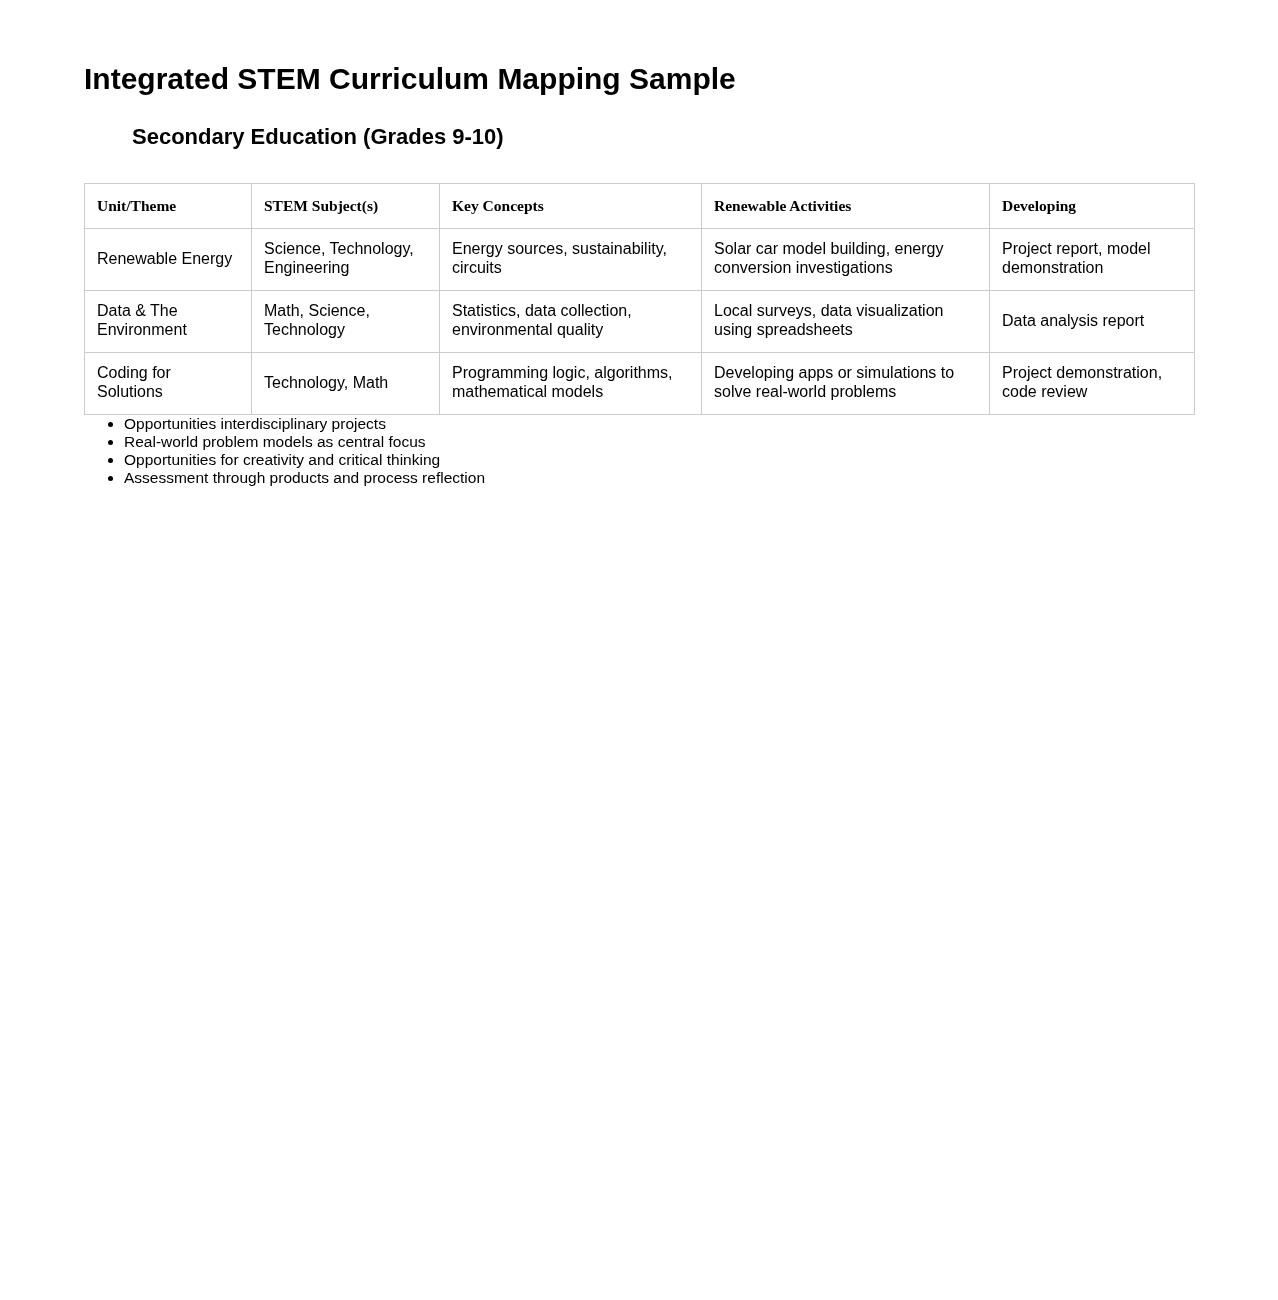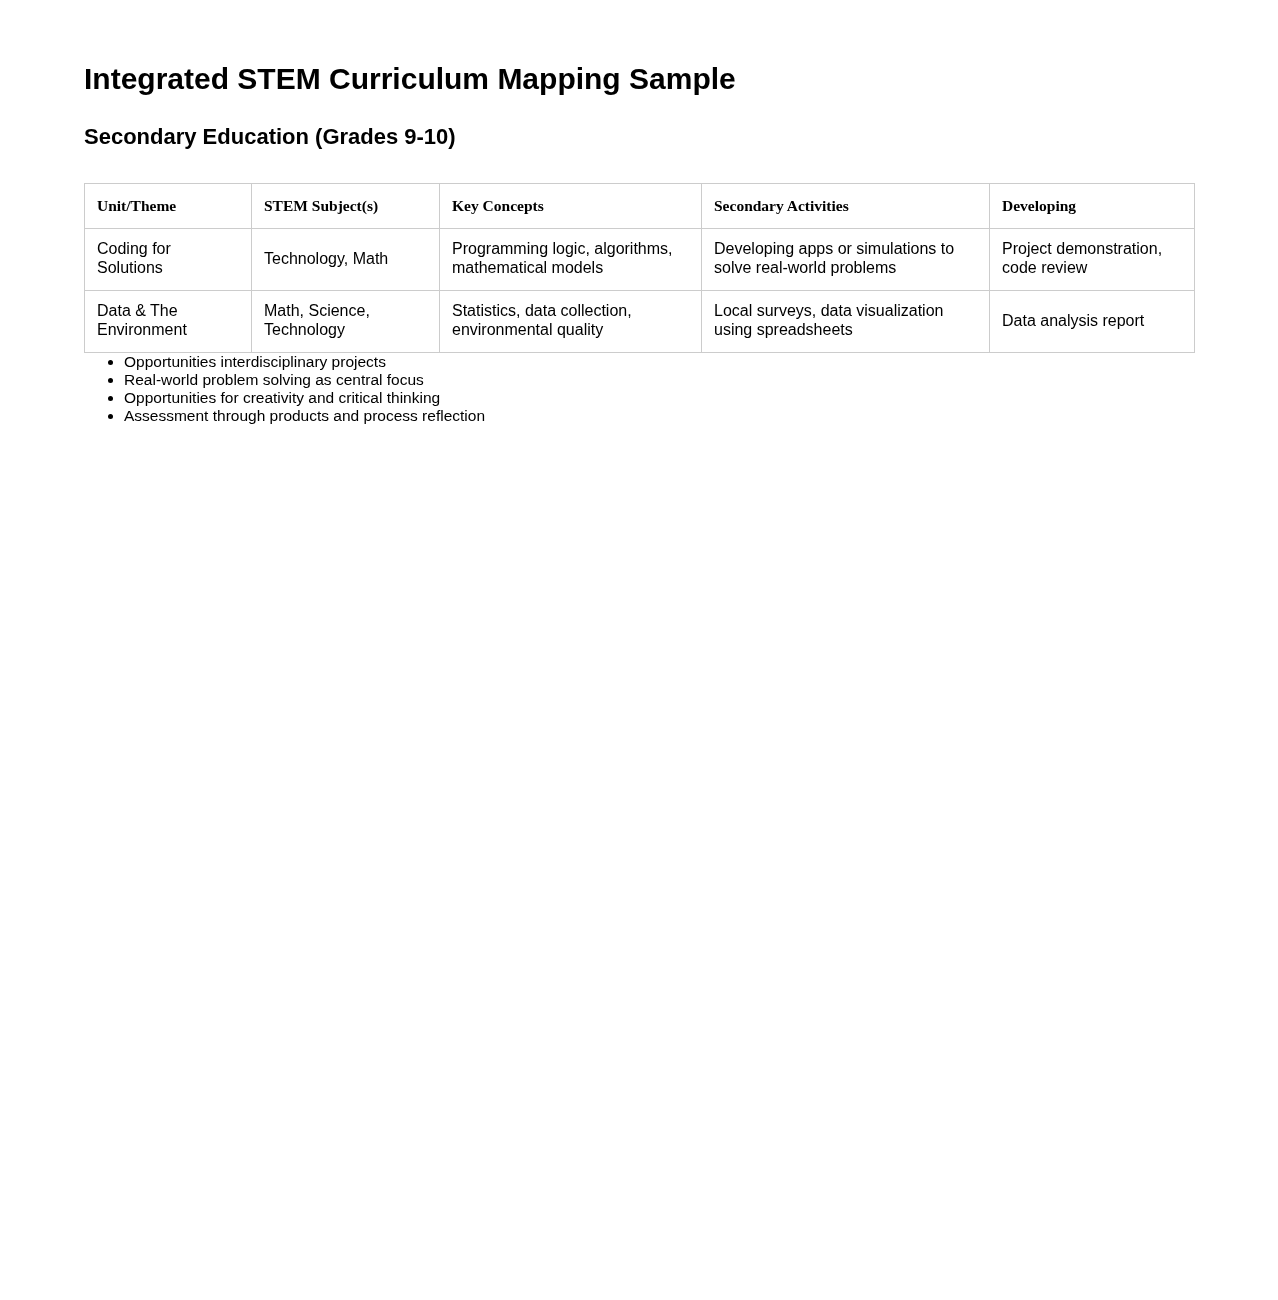--- a/index.html
+++ b/index.html
@@ -20,20 +20,21 @@
     line-height: 1.15;
     margin-bottom: 27px;
   }
   h2.section-heading {
     font-size: 22px;
     font-weight: bold;
     line-height: 1.15;
   }
   h2.page-subtitle {
     margin-bottom: 34px;
+    margin-left: 48px;
   }
   table.curriculum-table {
     border-collapse: collapse;
     table-layout: fixed;
     width: 1110px;
     font-size: 16px;
     line-height: 1.18;
   }
   table.curriculum-table th,
   table.curriculum-table td {
@@ -85,43 +86,50 @@
         <col class="c1">
         <col class="c2">
         <col class="c3">
         <col class="c4">
     </colgroup>
     <thead>
       <tr>
           <th>Unit/Theme</th>
           <th>STEM Subject(s)</th>
           <th>Key Concepts</th>
-          <th>Secondary Activities</th>
+          <th>Renewable Activities</th>
           <th>Developing</th>
         </tr>
     </thead>
     <tbody>
         <tr>
-          <td>Coding for Solutions</td>
-          <td>Technology, Math</td>
-          <td>Programming logic, algorithms, mathematical models</td>
-          <td>Developing apps or simulations to solve real-world problems</td>
-          <td>Project demonstration, code review</td>
+          <td>Renewable Energy</td>
+          <td>Science, Technology, Engineering</td>
+          <td>Energy sources, sustainability, circuits</td>
+          <td>Solar car model building, energy conversion investigations</td>
+          <td>Project report, model demonstration</td>
         </tr>
         <tr>
           <td>Data &amp; The Environment</td>
           <td>Math, Science, Technology</td>
           <td>Statistics, data collection, environmental quality</td>
           <td>Local surveys, data visualization using spreadsheets</td>
           <td>Data analysis report</td>
         </tr>
+        <tr>
+          <td>Coding for Solutions</td>
+          <td>Technology, Math</td>
+          <td>Programming logic, algorithms, mathematical models</td>
+          <td>Developing apps or simulations to solve real-world problems</td>
+          <td>Project demonstration, code review</td>
+        </tr>
       </tbody>
   </table>
 
 
   <ul class="highlights-list">
       <li>Opportunities interdisciplinary projects</li>
-      <li>Real-world problem solving as central focus</li>
+      <li>Real-world problem models as central focus</li>
       <li>Opportunities for creativity and critical thinking</li>
       <li>Assessment through products and process reflection</li>
     </ul>
 
 </div>
 
 </body></html>

